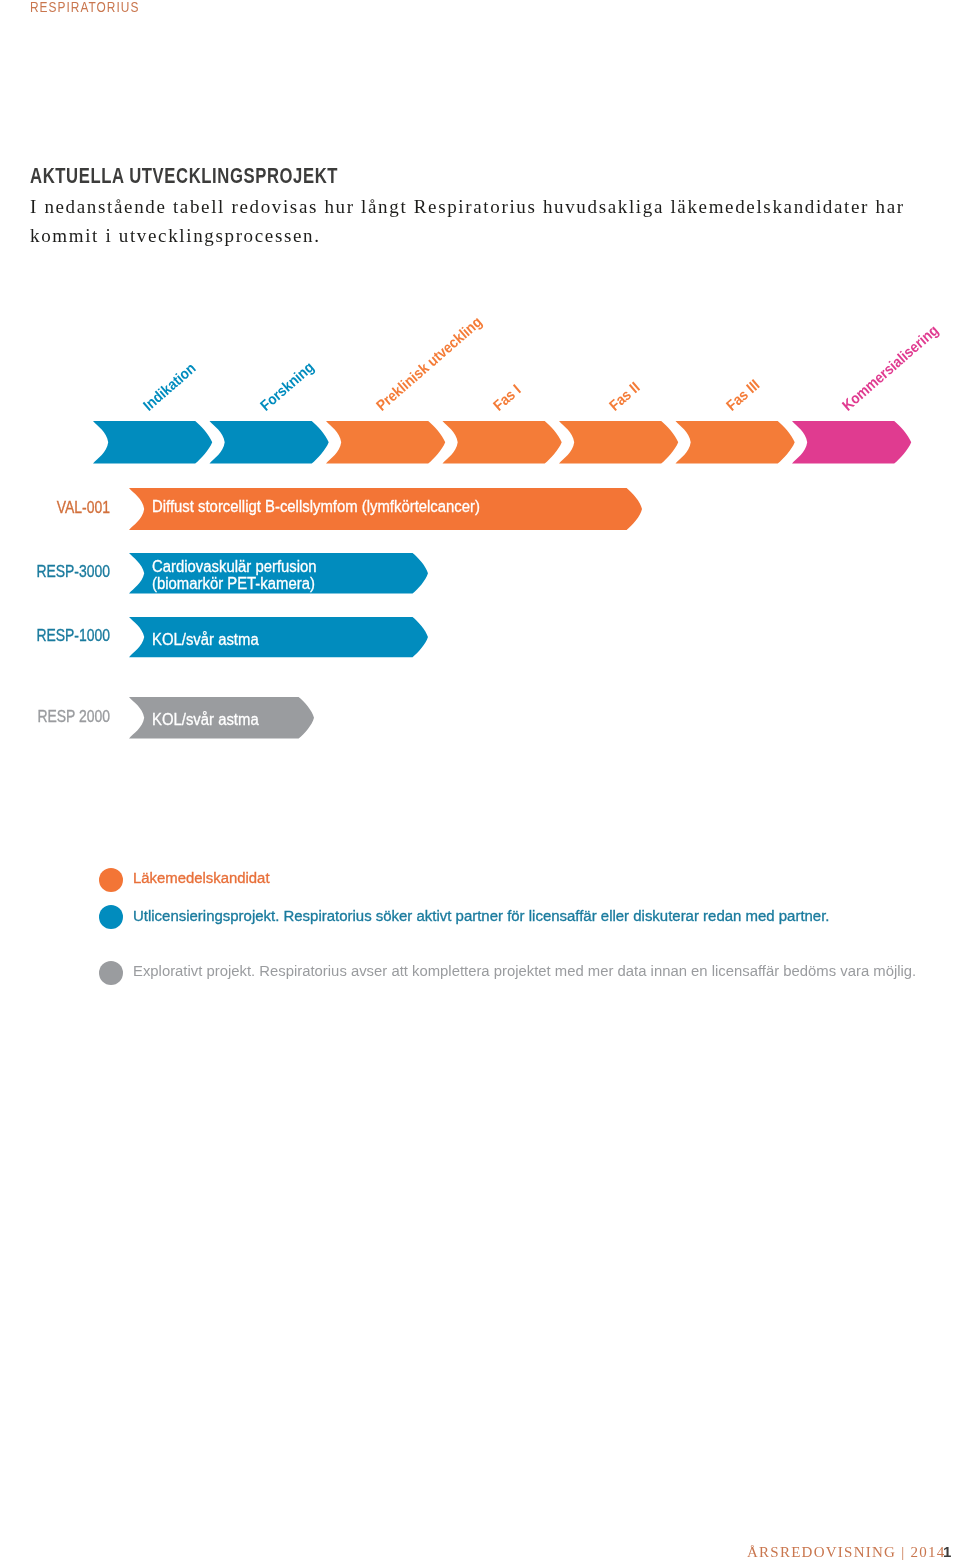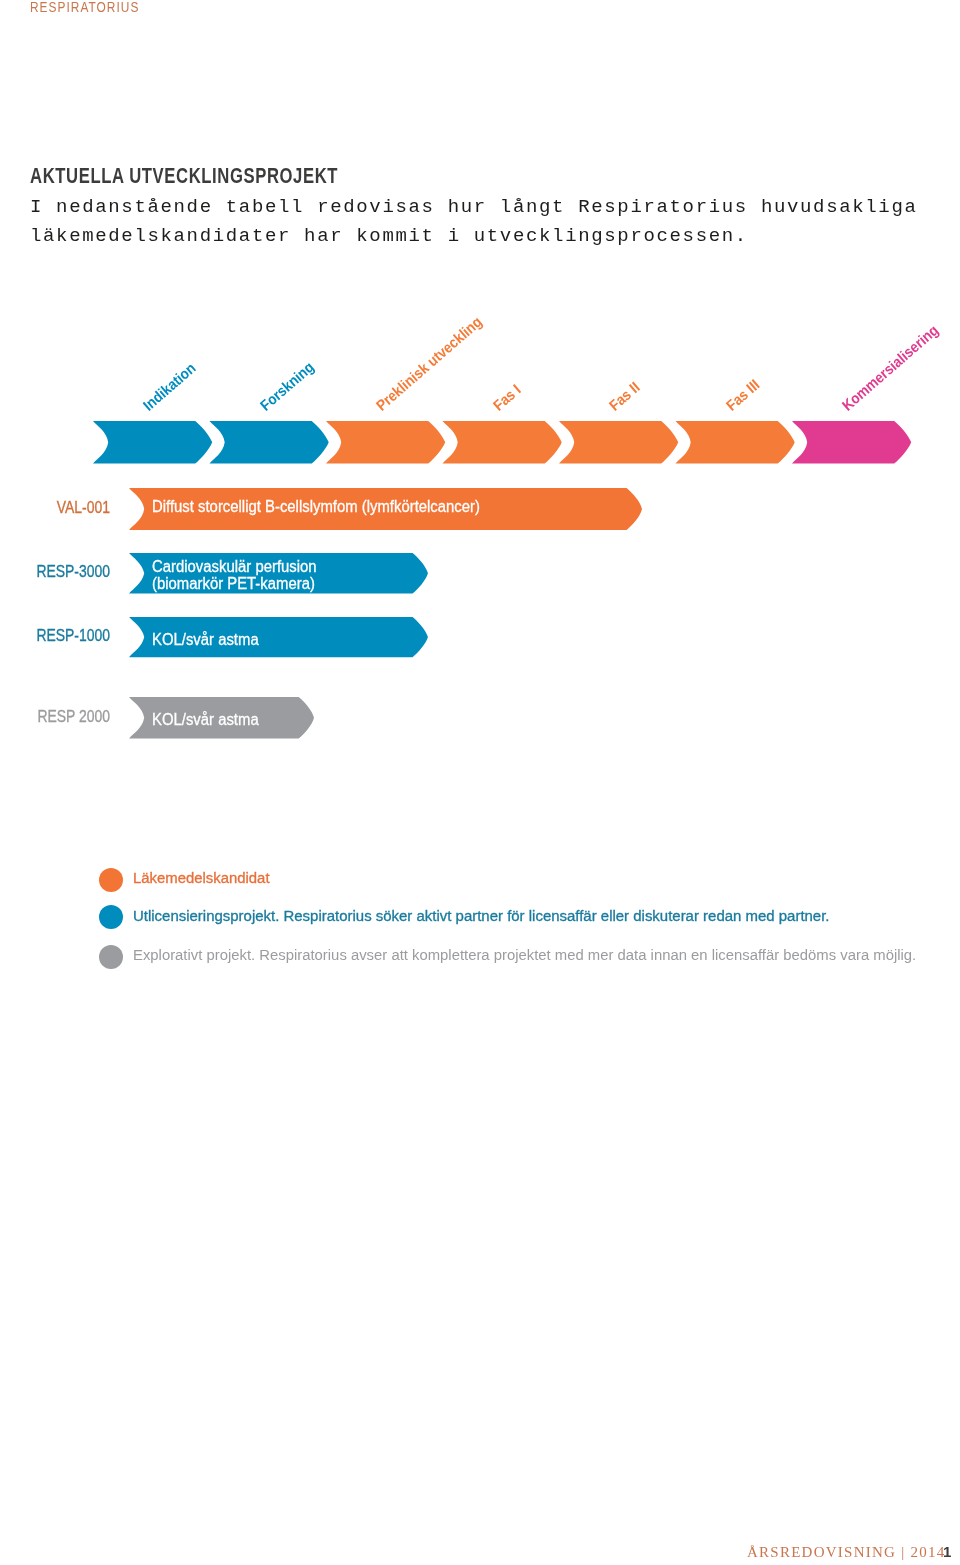--- a/index.html
+++ b/index.html
@@ -13,21 +13,21 @@
            font-size:14px;font-weight:400;letter-spacing:1.2px;
            color:#C9764E;font-family:"Liberation Sans",sans-serif;
            transform:scaleX(.85);transform-origin:0 50%;white-space:nowrap;}
 
   
   .sect-title{position:absolute;left:30px;top:163px;
               font-size:22px;font-weight:700;letter-spacing:0.8px;
               color:#3C3C3B;font-family:"Liberation Sans",sans-serif;
               transform:scaleX(.757);transform-origin:0 0;white-space:nowrap;}
   .sect-body{position:absolute;left:30px;top:193px;width:900px;
-             font-family:Liberation Mono, monospace;font-size:19px;line-height:28.5px;
+             font-family:Liberation Serif, serif;font-size:19px;line-height:28.5px;
              letter-spacing:1.65px;color:#1D1D1B;}
 
   
   .phases{position:absolute;left:0;top:300px;width:960px;height:175px;}
   .phase-label{position:absolute;white-space:nowrap;font-weight:700;
                font-size:15px;transform-origin:0 100%;
                transform:rotate(-41deg) scaleX(.90);letter-spacing:0px;
                line-height:15px;}
   .chev-svg{position:absolute;left:0;top:119px;}
 
@@ -137,21 +137,21 @@
 
   <div class="legend" id="legend">
       <div class="lrow" style="top: 0px;">
         <div class="ldot" style="background:#F37536;top:6px"></div>
         <div class="ltext" style="color:#E8703A;top:6.5px;font-size:15.2px;font-weight:400;-webkit-text-stroke:0.33px currentColor;transform:scaleX(0.98)">Läkemedelskandidat</div>
       </div>
       <div class="lrow" style="top: 0px;">
         <div class="ldot" style="background:#018CBE;top:43px"></div>
         <div class="ltext" style="color:#1A7B9E;top:44.5px;font-size:15.2px;font-weight:400;-webkit-text-stroke:0.33px currentColor;transform:scaleX(0.985)">Utlicensieringsprojekt. Respiratorius söker aktivt partner för licensaffär eller diskuterar redan med partner.</div>
       </div>
-      <div class="lrow" style="top: 0px; text-align: center;">
+      <div class="lrow" style="top: 16px; text-align: center;">
         <div class="ldot" style="background:#9A9C9F;top:82.79999999999995px"></div>
         <div class="ltext" style="color:#9A9C9F;top:84px;font-size:15.2px;font-weight:400;-webkit-text-stroke:0px currentColor;transform:scaleX(0.978)">Explorativt projekt. Respiratorius avser att komplettera projektet med mer data innan en licensaffär bedöms vara möjlig.</div>
       </div>
     </div>
 
   <div class="foot-label">ÅRSREDOVISNING | 2014</div>
   <div class="foot-page">1</div>
 </div>
 
 </body></html>

